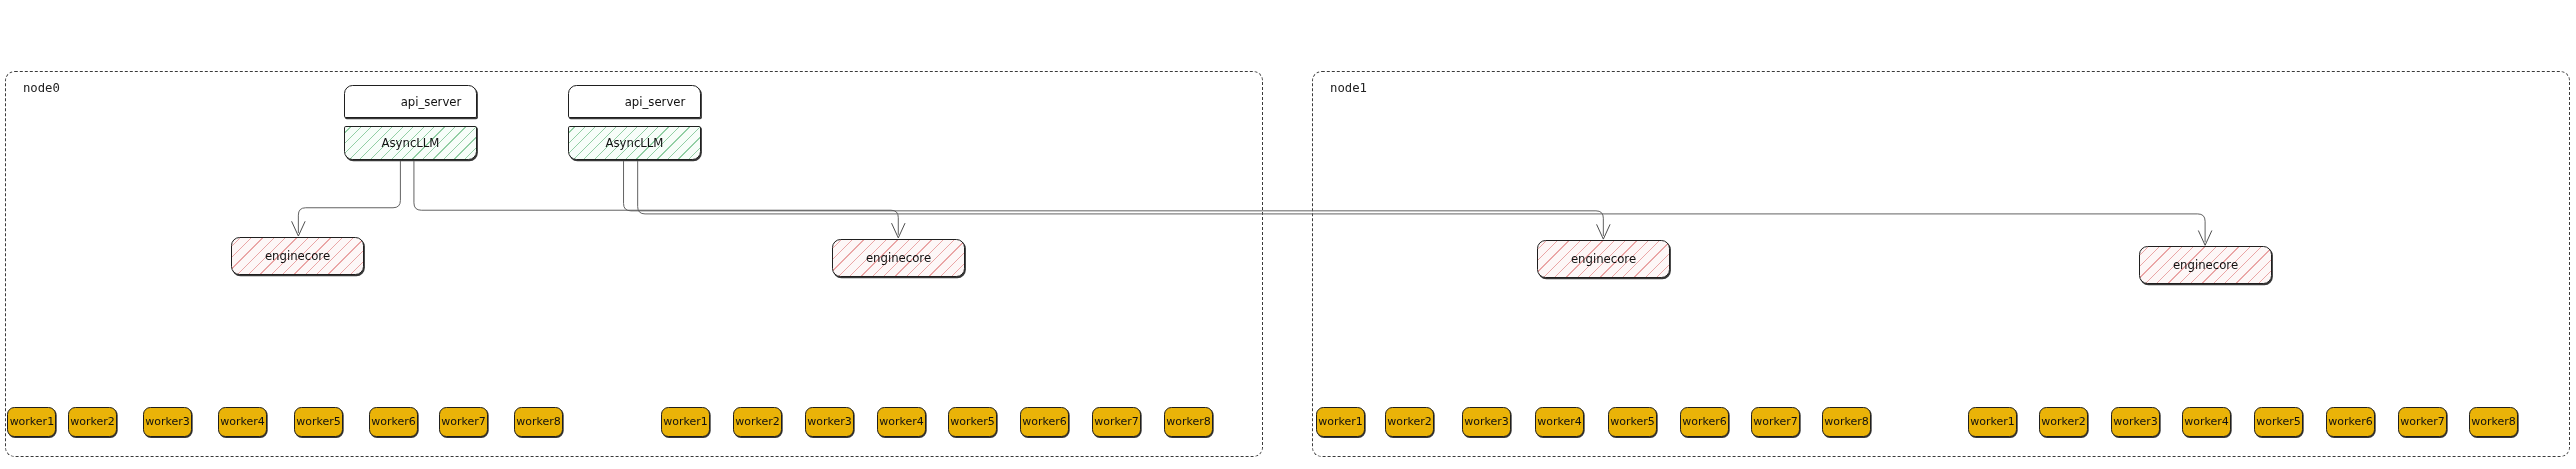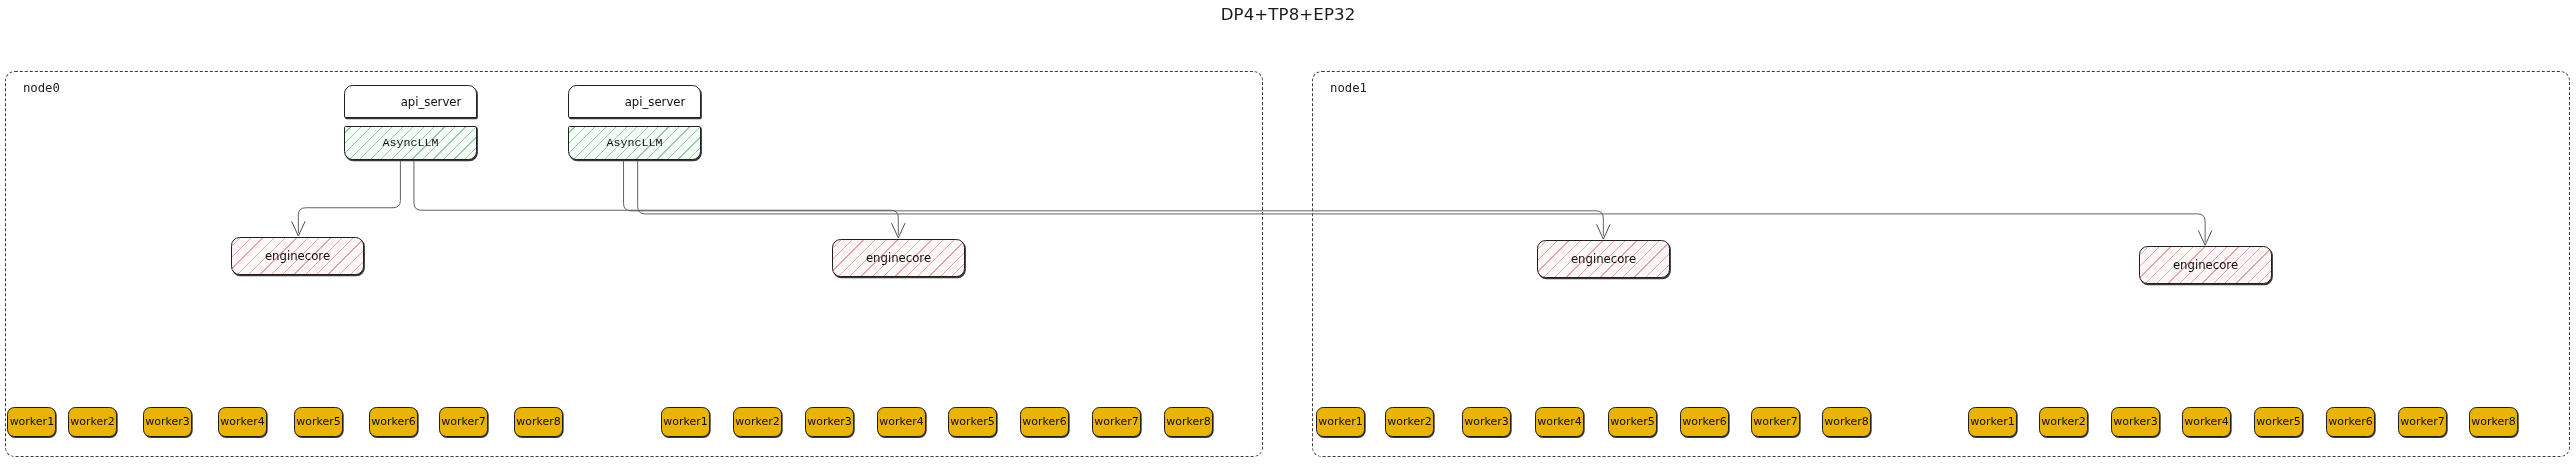--- a/index.html
+++ b/index.html
@@ -73,21 +73,20 @@
 
   
   .box.hatch-green {
     background-color: #f7fdf9;
     background-image: repeating-linear-gradient(
         -45deg,
         rgba(62,168,94,0.55) 0px,
         rgba(62,168,94,0.55) 0.9px,
         rgba(0,0,0,0) 0.9px,
         rgba(0,0,0,0) 7.4px);
-    font-family: Liberation Mono, monospace;
   }
 
   
   .box.hatch-red {
     background-color: #fdf7f7;
     background-image: repeating-linear-gradient(
         -45deg,
         rgba(224,122,122,0.65) 0px,
         rgba(224,122,122,0.65) 0.9px,
         rgba(0,0,0,0) 0.9px,
@@ -128,21 +127,20 @@
     fill: none;
     stroke: #4a4a4a;
     stroke-width: 1.6px;
   }
 </style>
 </head>
 <body>
 
 <div id="diagram-root">
 
-  <div class="diagram-title">DP4+TP8+EP32</div>
 
   <div class="cluster" style="left:4.9px; top:71px; width:1258px; height:386px;">
     <div class="cluster-label">node0</div>
   </div>
 
   <div class="cluster" style="left:1312px; top:71px; width:1258px; height:386px;">
     <div class="cluster-label">node1</div>
   </div>
 
   <div class="box plain api-server" style="left:344px; top:85px; width:133px; height:33px;">api_server</div>

